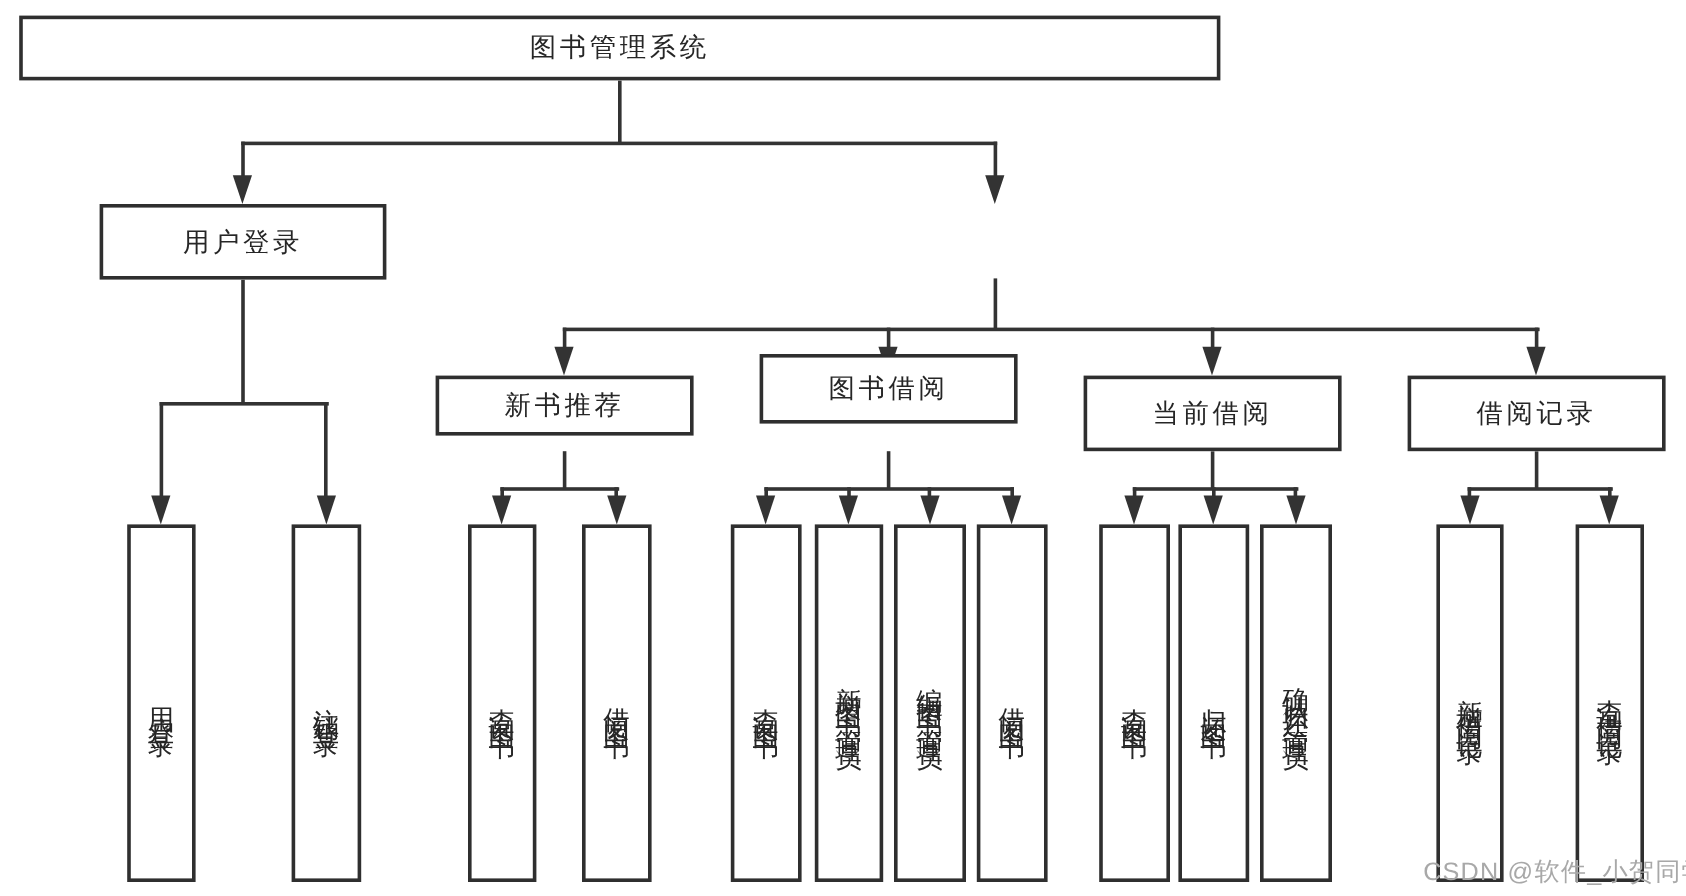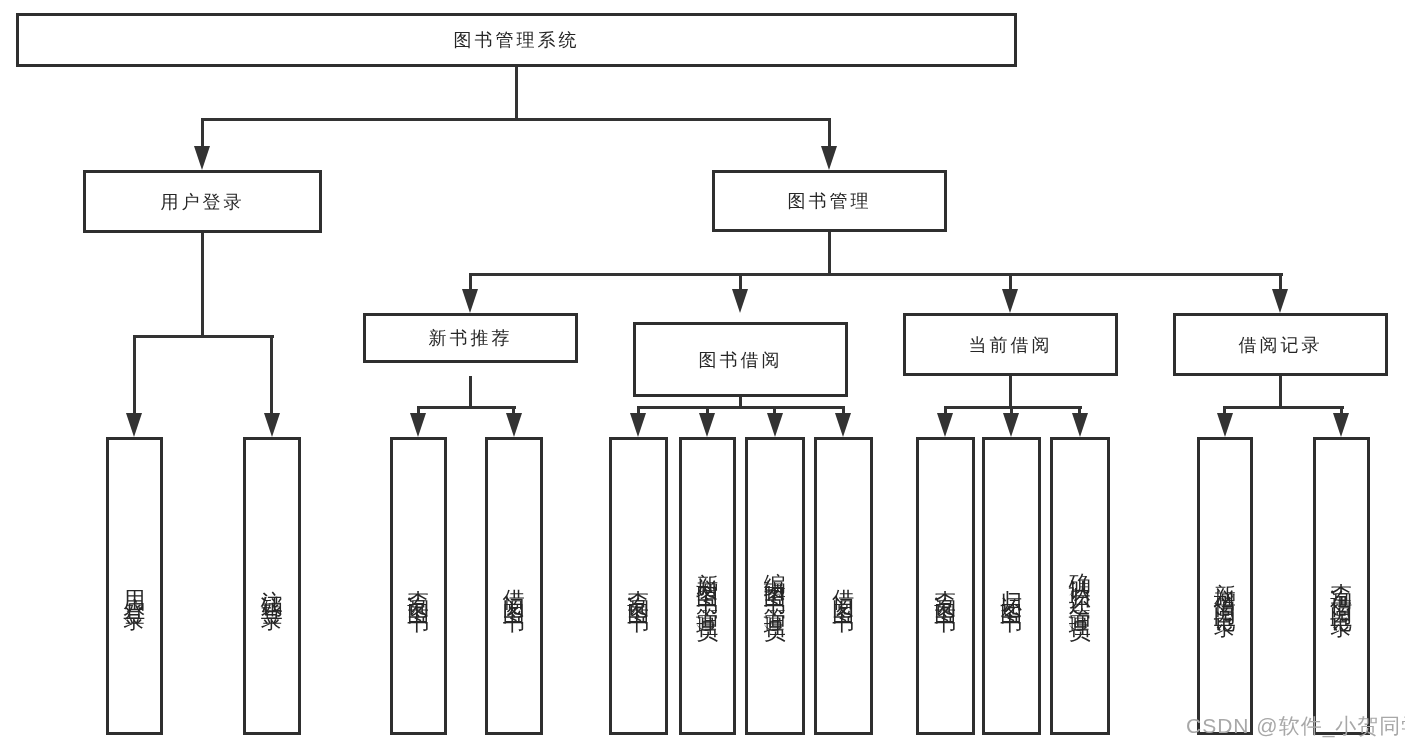--- a/index.html
+++ b/index.html
@@ -16,21 +16,21 @@
     border-left:8px solid transparent;
     border-right:8px solid transparent;
     border-top:24px solid #333333;
   }
   .box{
     position:absolute;box-sizing:border-box;
     border:3px solid #2f2f2f;background:#ffffff;
     display:flex;align-items:center;justify-content:center;
     color:#262626;
   }
-  .hbox span{font-size:18px;letter-spacing:3px;white-space:nowrap;}
+  .hbox span{font-size:22px;letter-spacing:3px;white-space:nowrap;}
   .vbox span{
     writing-mode:vertical-rl;
     text-orientation:mixed;
     font-size:22px;letter-spacing:7px;line-height:1.15;
     white-space:nowrap;
   }
   .watermark{
     position:absolute;left:1186px;top:712px;z-index:6;
     font-size:21px;color:#a8a8a8;letter-spacing:1px;white-space:nowrap;
   }
@@ -99,28 +99,25 @@
   <div class="ar" style="left:1217px;top:413px"></div>
   <div class="ar" style="left:1333px;top:413px"></div>
 
   <div class="box hbox" style="left:16px;top:13px;width:1001px;height:54px">
     <span>图书管理系统</span>
   </div>
 
   <div class="box hbox" style="left:83px;top:170px;width:239px;height:63px">
     <span>用户登录</span>
   </div>
-  <div class="box hbox" style="left:712px;top:170px;width:235px;height:62px">
-    <span>图书管理</span>
-  </div>
 
   <div class="box hbox" style="left:363px;top:313px;width:215px;height:50px">
     <span>新书推荐</span>
   </div>
-  <div class="box hbox" style="left:633px;top:322px;width:215px;height:75px">
+  <div class="box hbox" style="left:633px;top:295px;width:215px;height:58px">
     <span>图书借阅</span>
   </div>
   <div class="box hbox" style="left:903px;top:313px;width:215px;height:63px">
     <span>当前借阅</span>
   </div>
   <div class="box hbox" style="left:1173px;top:313px;width:215px;height:63px">
     <span>借阅记录</span>
   </div>
 
   <div class="box vbox" style="left:106px;top:437px;width:57px;height:298px">

